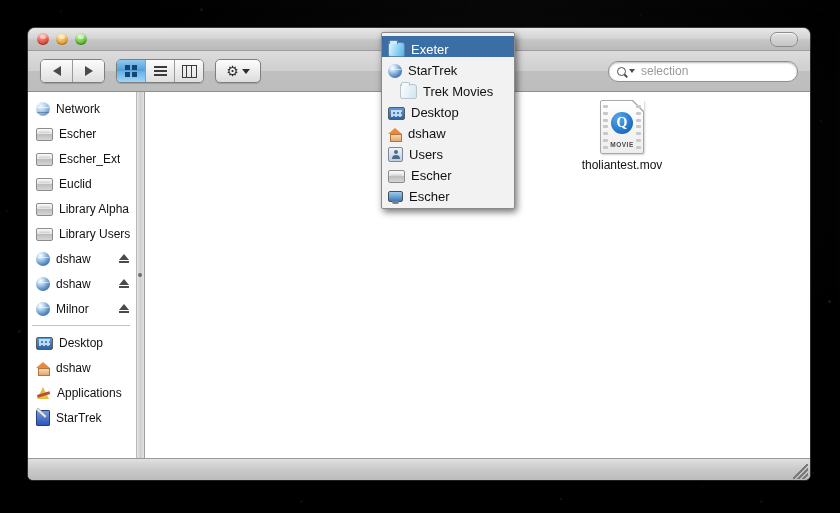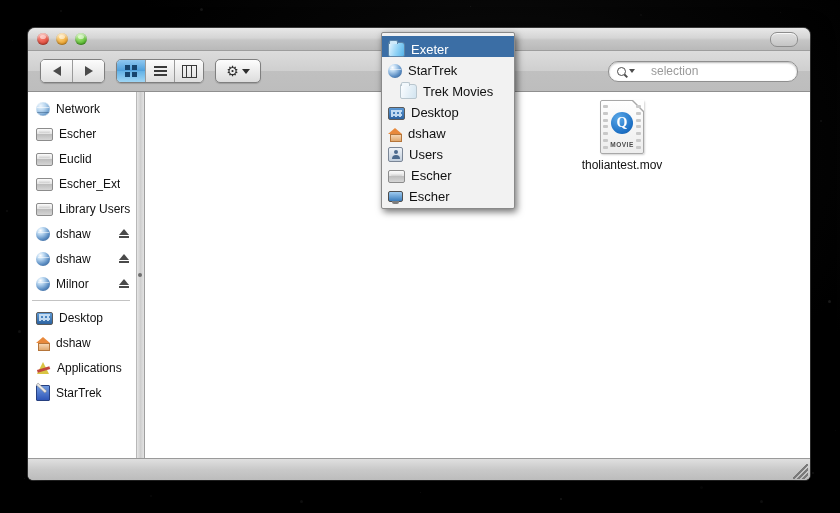--- a/index.html
+++ b/index.html
@@ -166,21 +166,21 @@
   }
   .mag {
     width: 7px; height: 7px; border: 1.6px solid #4d4d4d; border-radius: 50%;
     position: relative; flex: 0 0 auto;
   }
   .mag::after {
     content:""; position:absolute; right:-3px; bottom:-2.5px;
     width:4px;height:1.6px;background:#4d4d4d;transform:rotate(45deg);
   }
   .searchwrap .caret-dn { border-top-color:#4d4d4d;border-left-width:3px;border-right-width:3px;border-top-width:4px; }
-  .search-ph { font-size: 12px; color: #9a9a9a; margin-left: 13px; }
+  .search-ph { font-size: 12px; color: #9a9a9a; margin-left: 3px; }
 
   
   .wbody { flex: 1 1 auto; display: flex; min-height: 0; background: #fff; }
 
   .sidebar {
     width: 108px;
     background: #fff;
     border-right: 1px solid #b8b8b8;
     padding-top: 4px;
     overflow: hidden;
@@ -581,25 +581,29 @@
         <div class="srow">
           <span class="mi globe"></span>
           <span class="lbl">Network</span>
         </div>
         <div class="srow">
           <span class="mi hdd"></span>
           <span class="lbl">Escher</span>
         </div>
         <div class="srow">
           <span class="mi hdd"></span>
+          <span class="lbl">Escher_Ext</span>
+        </div>
+        <div class="srow">
+          <span class="mi hdd"></span>
           <span class="lbl">Euclid</span>
         </div>
         <div class="srow">
           <span class="mi hdd"></span>
-          <span class="lbl">Escher_Ext</span>
+          <span class="lbl">Library Alpha</span>
         </div>
         <div class="srow">
           <span class="mi hdd"></span>
           <span class="lbl">Library Users</span>
         </div>
         <div class="srow">
           <span class="mi sphere"></span>
           <span class="lbl">dshaw</span>
           <span class="eject">
               <i class="e-t"></i>

